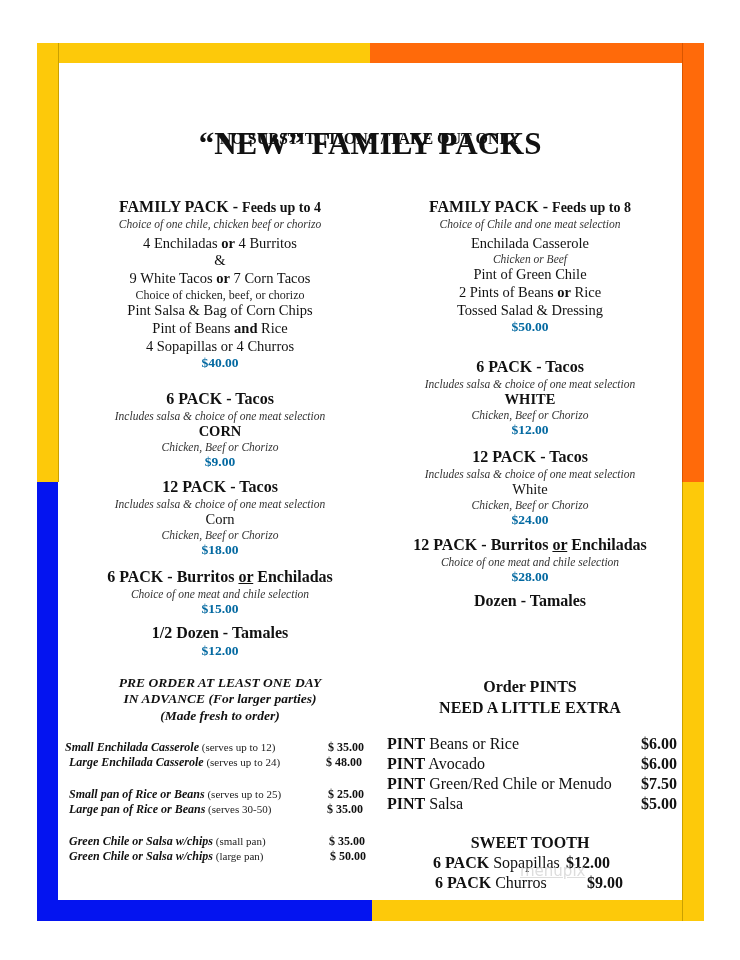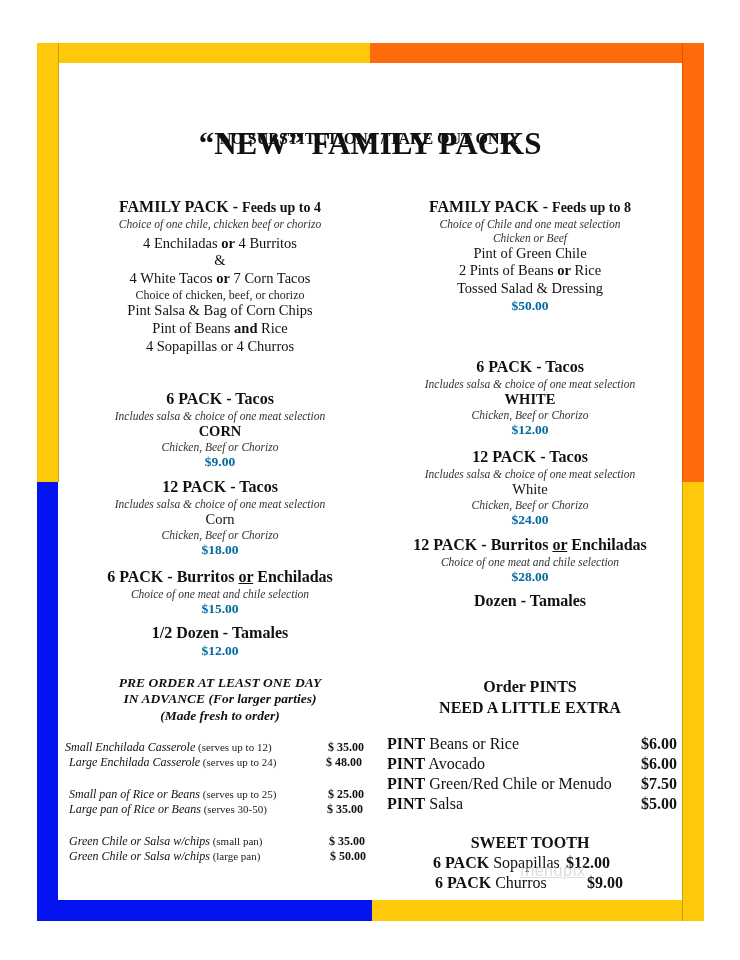--- a/index.html
+++ b/index.html
@@ -15,21 +15,21 @@
     .head .small { font-size: 14px; }
     .note { font-size: 11.5px; font-style: italic; color: #333; }
     .item { font-size: 14.5px; color: #111; }
     .item-sm { font-size: 12px; color: #222; }
     .price { font-size: 13.5px; font-weight: bold; color: #0369a1; }
     .u { text-decoration: underline; }
     .col { position: absolute; text-align: center; }
     .col > div { line-height: 1.22; }
     .preorder { font-size: 13.5px; font-weight: bold; font-style: italic; line-height: 1.3; }
     .cat-row { position: absolute; font-size: 12px; white-space: nowrap; }
-    .cat-row .nm { font-weight: normal; font-style: italic; font-size: 12px; }
+    .cat-row .nm { font-weight: bold; font-style: italic; font-size: 12px; }
     .cat-row .ds { font-size: 11px; color: #222; }
     .cat-row .pr { position: absolute; font-weight: bold; font-size: 12px; }
     .pint-row { position: absolute; font-size: 16px; white-space: nowrap; width: 290px; }
     .pint-row .pr { position: absolute; right: 0; top: 0; font-weight: bold; }
     .sweet-row { position: absolute; font-size: 16px; white-space: nowrap; }
     .watermark { position: absolute; font-family: "DejaVu Sans", sans-serif; font-size: 15px; color: #cfcfcf; opacity: 0.7; }
   </style>
 </head>
 <body>
 
@@ -43,25 +43,26 @@
 <div class="bar" style="left:372px; top:900px; width:310px; height:21px; background:#FDC90A;"></div>
 
 <div class="abs c title" style="left:0; width:740px; top:86px;margin-top:40px;">“NEW” FAMILY PACKS</div>
 <div class="abs c subtitle" style="left:0; width:740px; top:130px;">NO SUBSTITUTIONS  / TAKE OUT ONLY</div>
 
 <div class="col" style="left:70px; width:300px; top:197px;">
   <div class="head"><span>FAMILY PACK - </span><span class="small">Feeds up to 4</span></div>
   <div class="note">Choice of one chile, chicken beef or chorizo</div>
   <div class="item" style="margin-top:4px;"><span>4 Enchiladas </span><span class="b">or</span><span> 4 Burritos</span></div>
   <div class="item">&amp;</div>
-  <div class="item"><span>4 White  Tacos </span><span class="b">or</span><span> 7 Corn Tacos</span></div>
+  <div class="item"><span>9 White  Tacos </span><span class="b">or</span><span> 7 Corn Tacos</span></div>
   <div class="item-sm">Choice of chicken, beef, or chorizo</div>
   <div class="item">Pint Salsa &amp; Bag of Corn Chips</div>
   <div class="item"><span>Pint of Beans </span><span class="b">and</span><span> Rice</span></div>
   <div class="item">4 Sopapillas or 4 Churros</div>
+  <div class="price">$40.00</div>
 </div>
 
 <div class="col" style="left:70px; width:300px; top:389px;">
   <div class="head">6 PACK - Tacos</div>
   <div class="note">Includes salsa &amp; choice of  one meat selection</div>
   <div class="head" style="font-size:14.5px;">CORN</div>
   <div class="note">Chicken, Beef or Chorizo</div>
   <div class="price">$9.00</div>
 </div>
 
@@ -111,20 +112,21 @@
   <span class="pr" style="left:260px;">$ 35.00</span>
 </div>
 <div class="cat-row" style="left:69px; top:849px; width:305px;">
   <span class="nm">Green Chile or Salsa w/chips</span><span class="ds"> (large pan)</span>
   <span class="pr" style="left:261px;">$ 50.00</span>
 </div>
 
 <div class="col" style="left:380px; width:300px; top:197px;">
   <div class="head"><span>FAMILY PACK - </span><span class="small">Feeds up to 8</span></div>
   <div class="note">Choice of Chile and one meat selection</div>
+  <div class="item" style="margin-top:4px;">Enchilada Casserole</div>
   <div class="note">Chicken or Beef</div>
   <div class="item">Pint of Green Chile</div>
   <div class="item"><span>2 Pints of Beans </span><span class="b">or</span><span> Rice</span></div>
   <div class="item">Tossed Salad &amp; Dressing</div>
   <div class="price">$50.00</div>
 </div>
 
 <div class="col" style="left:380px; width:300px; top:357px;">
   <div class="head">6 PACK - Tacos</div>
   <div class="note">Includes salsa &amp; choice of  one meat selection</div>

